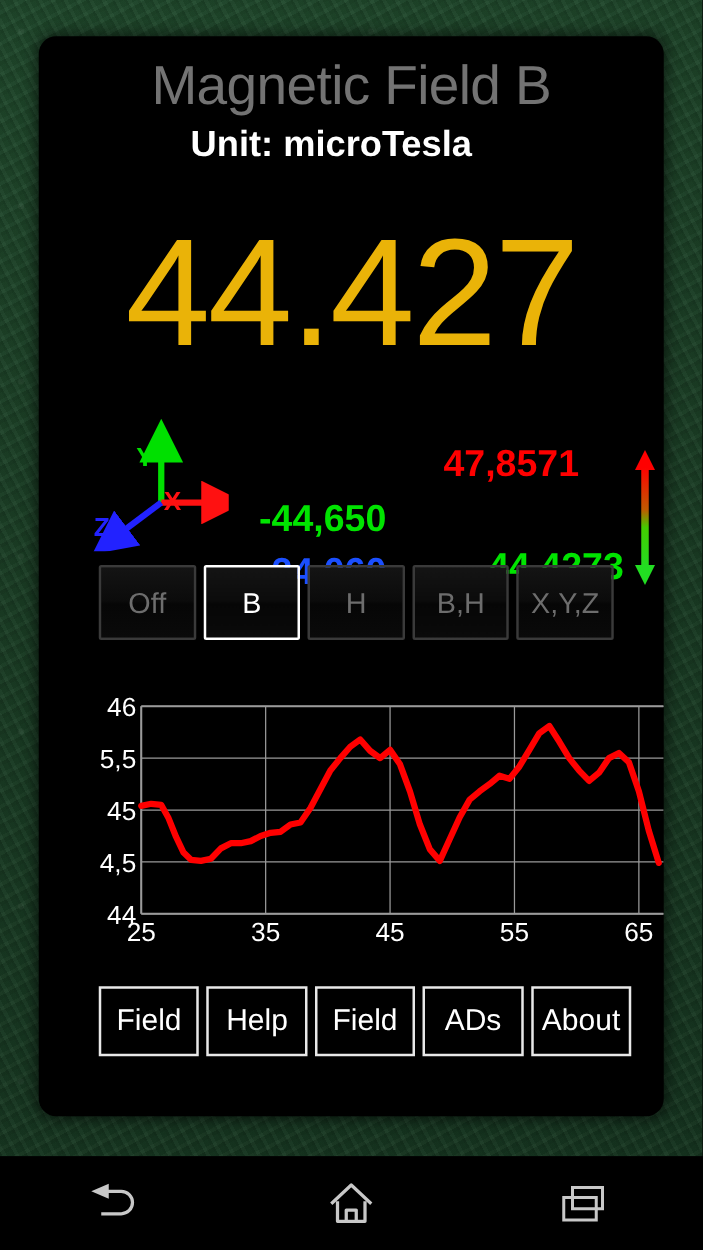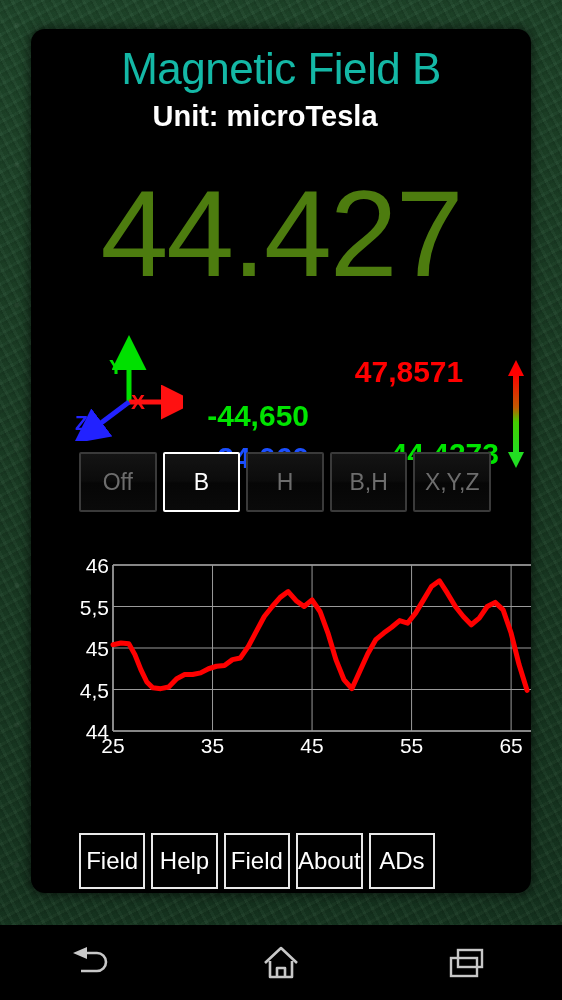--- a/index.html
+++ b/index.html
@@ -46,21 +46,21 @@
     box-shadow: 0 0 10px 2px rgba(0,0,0,0.55);
     overflow: hidden;
   }
 
   
   #title {
     position: absolute;
     left: 0; top: 14px;
     width: 500px;
     text-align: center;
-    color: #14b8a6;
+    color: #737373;
     font-size: 44px;
     line-height: 52px;
     letter-spacing: -0.5px;
   }
   #unit {
     position: absolute;
     left: 0; top: 70px;
     width: 468px;
     text-align: center;
     color: #ffffff;
@@ -68,21 +68,21 @@
     line-height: 34px;
     font-weight: bold;
   }
 
   
   #bigvalue {
     position: absolute;
     left: 0; top: 136px;
     width: 500px;
     text-align: center;
-    color: #4d7c0f;
+    color: #eab308;
     font-size: 122px;
     line-height: 138px;
     letter-spacing: -2px;
   }
 
   
   #axis-widget {
     position: absolute;
     left: 42px;
     top: 297px;
@@ -167,25 +167,24 @@
     width: 500px;
     height: 245px;
   }
   #chart-svg { display: block; }
 
   
   #menu-row {
     position: absolute;
     left: 48px;
     top: 760px;
-    width: 356px;
+    width: 426px;
     height: 56px;
     display: flex;
     gap: 6px;
-    margin-top: 44px;
   }
   .menu-btn {
     flex: 1 1 0;
     border: 2px solid #e8e8e8;
     background: #000;
     color: #ffffff;
     font-size: 24px;
     display: flex;
     align-items: center;
     justify-content: center;
@@ -300,22 +299,22 @@
         <text x="281.04761904761904" y="227" fill="#ffffff" font-size="21" text-anchor="middle" font-family="&quot;Liberation Sans&quot;, sans-serif">45</text>
         <text x="380.57142857142856" y="227" fill="#ffffff" font-size="21" text-anchor="middle" font-family="&quot;Liberation Sans&quot;, sans-serif">55</text>
         <text x="480.0952380952381" y="227" fill="#ffffff" font-size="21" text-anchor="middle" font-family="&quot;Liberation Sans&quot;, sans-serif">65</text>
       </svg>
   </div>
 
   <div id="menu-row">
     <div class="menu-btn">Field</div>
     <div class="menu-btn">Help</div>
     <div class="menu-btn">Field</div>
+    <div class="menu-btn">ADs</div>
     <div class="menu-btn">About</div>
-    <div class="menu-btn">ADs</div>
   </div>
 
 </div>
 
 <div id="navbar">
   <div class="nav-btn">
     <svg width="46" height="36" viewBox="0 0 46 36">
       <path d="M10,26 L26,26 A9,9 0 0 0 26,8 L8,8" fill="none" stroke="#c8c8c8" stroke-width="2.6"></path>
       <polygon points="2,8 16,2 16,14" fill="#c8c8c8"></polygon>
     </svg>

